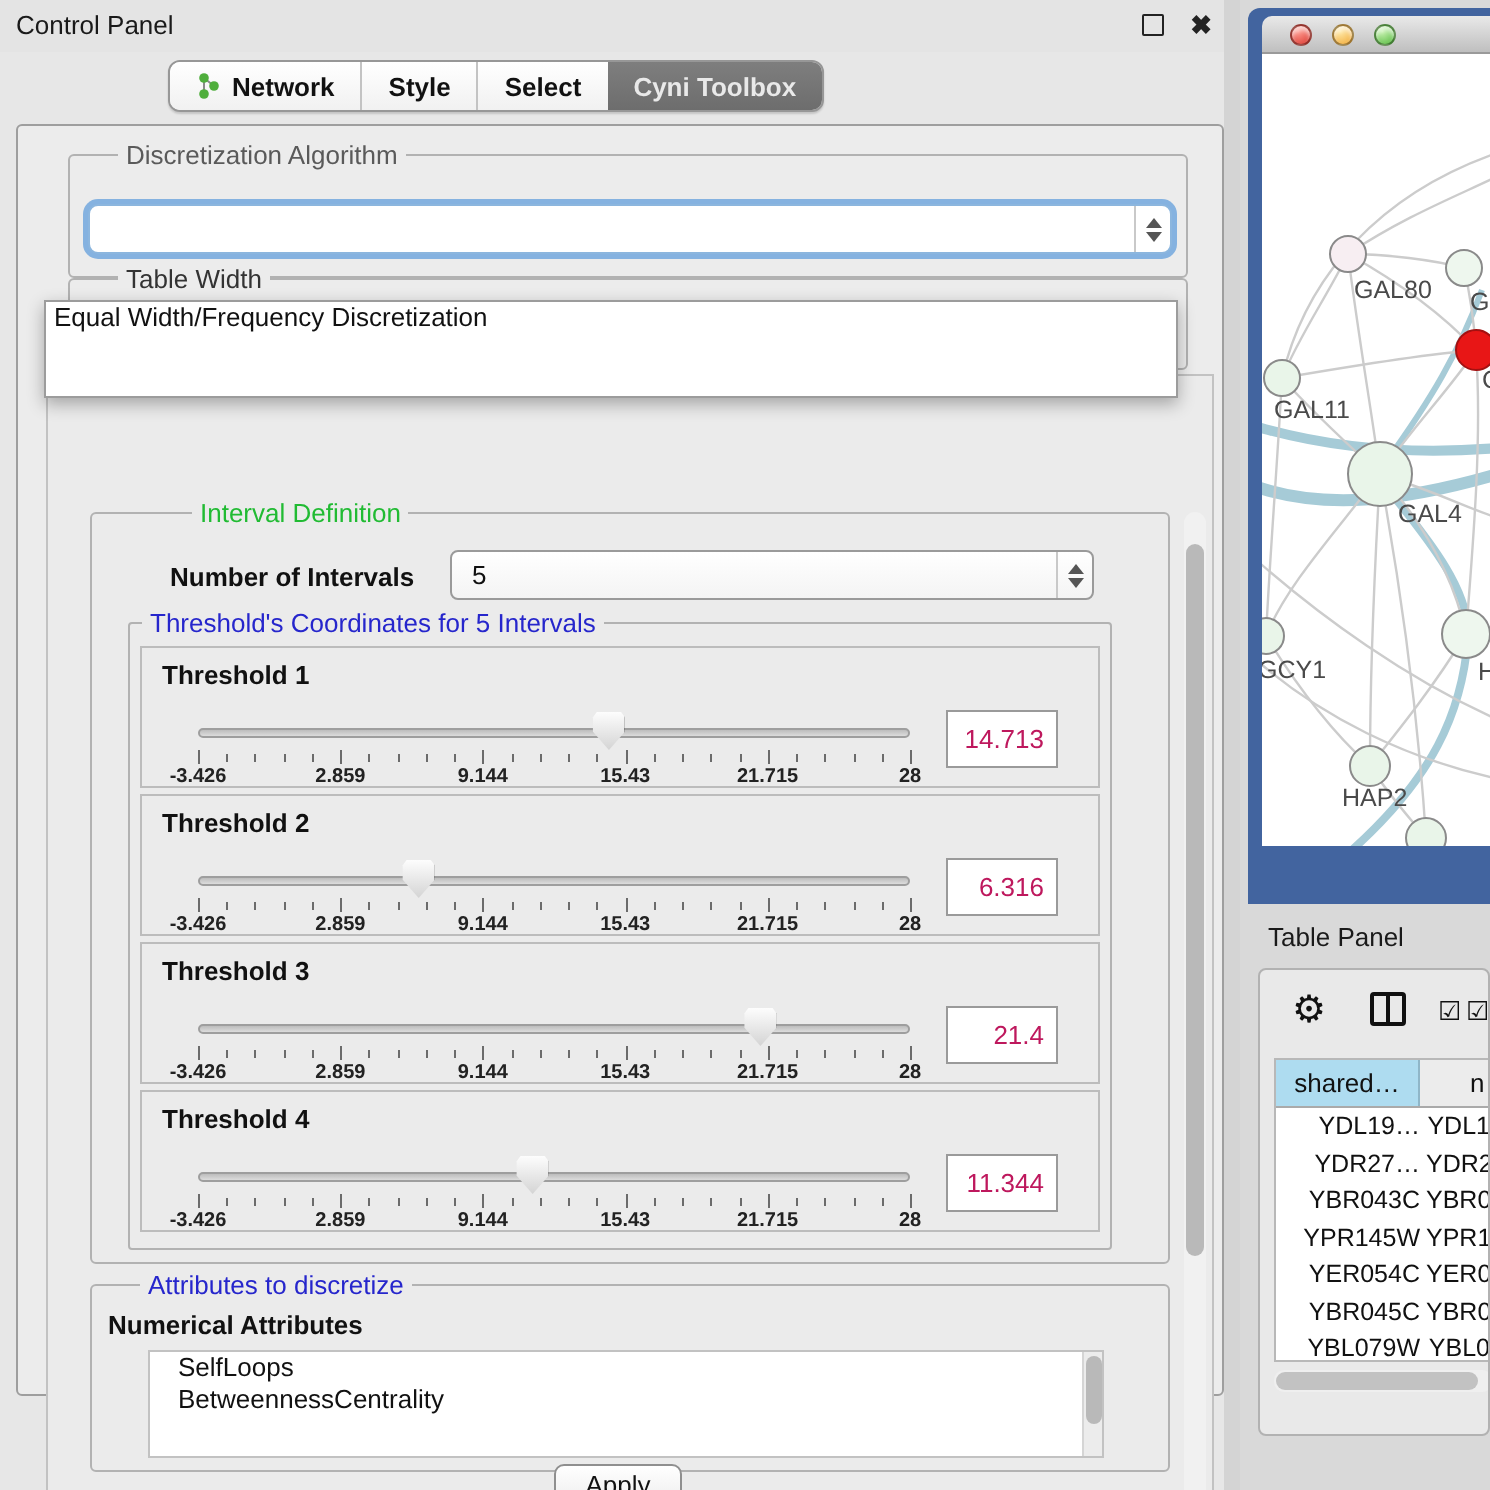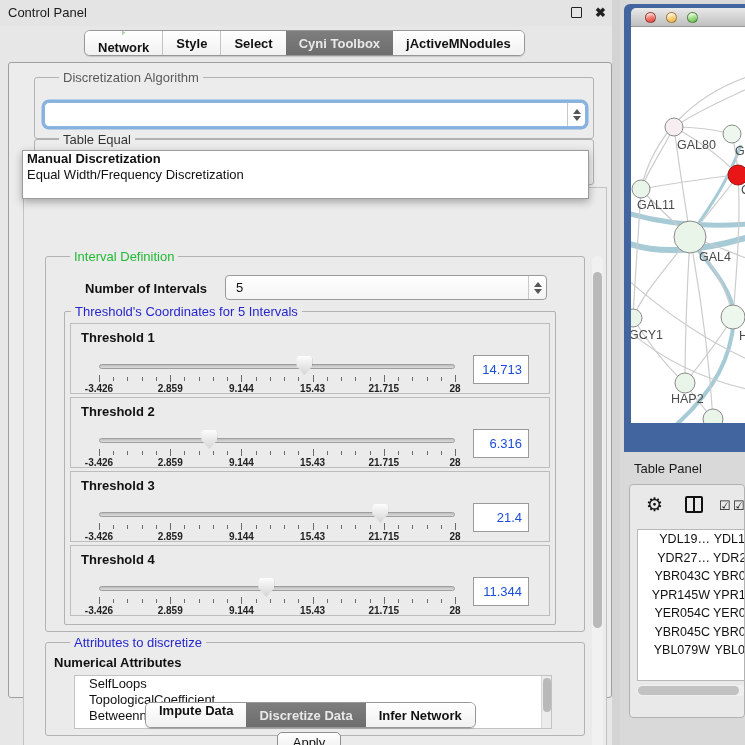--- a/index.html
+++ b/index.html
@@ -13,21 +13,21 @@
   #titlebar .title { position:absolute; left:8px; top:5px; font-size:13px; color:#1a1a1a; }
   .win-btn { position:absolute; top:5px; font-size:13px; color:#222; cursor:default; }
   #float-btn { right:38px; top:7px; width:11px; height:11px; border:1.6px solid #222; border-radius:1px; }
   #close-btn { right:14px; font-weight:bold; }
 
   
   .tabstrip { display:flex; border:1px solid #979797; border-radius:6px; overflow:hidden; background:#fff;
               box-shadow:0 1px 1px rgba(0,0,0,.15); height:26px; }
   .tab { display:flex; align-items:center; gap:5px; padding:0 13px; font-size:13px; font-weight:600; color:#111;
          background:linear-gradient(#ffffff,#f1f1f1); border-left:1px solid #c3c3c3; white-space:nowrap; }
-  .tab:first-child { border-left:none;flex-direction:column; }
+  .tab:first-child { border-left:none; }
   .tab.selected { background:linear-gradient(#7e7e7e,#6d6d6d); color:#e9e9e9; border-left:none; }
   .tab.selected + .tab { border-left:none; }
   #top-tabs { left:84px; top:30px; }
   #bottom-tabs { left:145px; top:702px; }
 
   
   #content { left:8px; top:62px; width:604px; height:636px; background:#ececec; border:1px solid #9e9e9e; border-radius:3px; }
 
   .group { position:absolute; border:1px solid #b2b2b2; border-radius:3px; }
   .group-title { position:absolute; top:-8px; left:24px; background:#ececec; padding:0 4px; font-size:13px; }
@@ -53,42 +53,42 @@
   #algo-popup .prompt { text-align:center; color:#b3b3b3; padding-top:2px; height:16px; }
   #algo-popup .opt { padding:0 4px; height:16px; color:#111; }
   #algo-popup .opt.b { font-weight:bold; }
 
   
   #scrollpane { left:14px; top:124px; width:584px; height:568px; border:1px solid #c2c2c2; background:#ebebeb; }
   #v-scrollbar { position:absolute; right:3px; top:68px; width:11px; height:500px; background:#f1f1f1; border-radius:6px; }
   #v-scrollbar .thumb { position:absolute; left:1px; top:16px; width:9px; height:356px; background:#b9b9b9; border-radius:5px; }
 
   #interval-group { left:21px; top:68px; width:540px; height:376px; }
-  #interval-group > .group-title { color:#21bb33; background:#ebebeb; }
+  #interval-group > .group-title { color:#21bb33; background:#ebebeb;margin-left:26px; }
   #noi-label { position:absolute; left:39px; top:24px; font-size:13px; font-weight:bold; color:#111; }
   #noi-combo { left:179px; top:18px; width:322px; height:25px; }
 
   #thresh-group { left:18px; top:54px; width:492px; height:314px; border:1px solid #b2b2b2; border-radius:2px; position:absolute; }
   #thresh-group > .group-title { color:#2626cc; background:#ebebeb; left:6px; }
   .thresh-row { position:absolute; left:5px; width:480px; height:71px; border:1px solid #bcbcbc; background:#ebebeb; }
   .thresh-row .tlabel { position:absolute; left:10px; top:6px; font-size:13px; font-weight:bold; color:#111; }
   .slider { position:absolute; left:28px; top:0; width:356px; height:71px; }
   .track { position:absolute; left:0; top:40px; width:356px; height:5px; border:1px solid #9e9e9e; border-radius:3px;
            background:linear-gradient(#bdbdbd,#dcdcdc); }
   .thumb-handle { position:absolute; top:32px; width:16px; height:19px;
            background:linear-gradient(#fdfdfd,#d4d4d4);
            clip-path:polygon(12% 0,88% 0,100% 14%,100% 52%,50% 100%,0 52%,0 14%);
            filter:drop-shadow(0 1px 1px rgba(0,0,0,.45)); }
   .ticks { position:absolute; left:0; top:51px; width:356px; height:8px; }
   .tick { position:absolute; top:2px; width:1px; height:4px; background:#6b6b6b; }
   .tick.major { top:0; height:7px; }
   .tick-labels { position:absolute; left:0; top:59px; width:356px; height:11px; }
   .tick-labels span { position:absolute; transform:translateX(-50%); font-size:10px; font-weight:bold; color:#222; white-space:nowrap; }
   .tvalue { position:absolute; left:402px; top:31px; width:56px; height:29px; border:1px solid #9a9a9a; background:#fff;
-            font-family:"Liberation Sans",sans-serif; font-size:13px; color:#1d4ed8; text-align:right; padding-right:6px; }
+            font-family:"Liberation Sans",sans-serif; font-size:13px; color:#be185d; text-align:right; padding-right:6px; }
 
   #attr-group { left:21px; top:454px; width:540px; height:94px; }
   #attr-group > .group-title { color:#2626cc; background:#ebebeb; }
   #attr-list-title { position:absolute; left:8px; top:12px; font-size:13px; font-weight:bold; color:#111; }
   #attr-list { position:absolute; left:28px; top:32px; width:478px; height:54px; background:#fff; border:1px solid #c2c2c2; overflow:hidden; }
   .attr-item { font-size:13px; color:#111; padding-left:14px; line-height:16px; }
   #attr-scroll { position:absolute; right:0; top:0; width:10px; height:100%; background:#ececec; border-left:1px solid #d5d5d5; }
   #attr-scroll .thumb { position:absolute; left:1px; top:2px; width:8px; height:34px; background:#b9b9b9; border-radius:4px; }
 
   #apply-btn { position:absolute; left:253px; top:544px; width:64px; height:22px; background:linear-gradient(#ffffff,#ececec);
@@ -155,39 +155,36 @@
     </div>
     <div class="tab">
       <span>Style</span>
     </div>
     <div class="tab">
       <span>Select</span>
     </div>
     <div class="tab selected">
       <span>Cyni Toolbox</span>
     </div>
-    <div class="tab">
-      <span>jActiveMNodules</span>
-    </div>
   </div>
 
   <div id="content" class="abs">
 
     <div id="algo-group" class="group">
       <span class="group-title">Discretization Algorithm</span>
       <div id="algo-combo">
         <div class="stepper abs" style="right:0; height:23px;">
           <span class="tri-up"></span>
           <span class="tri-dn"></span>
         </div>
       </div>
     </div>
 
     <div id="table-group" class="group">
-      <span class="group-title">Table Equal</span>
+      <span class="group-title">Table Width</span>
       <div id="tabledata-combo" class="combo">
         <span class="val">galFiltered.sif default node</span>
         <span class="stepper">
           <span class="tri-up"></span>
           <span class="tri-dn"></span>
         </span>
       </div>
     </div>
 
     <div id="scrollpane" class="abs">
@@ -387,52 +384,39 @@
           </div>
         </div>
       </div>
 
       <div id="attr-group" class="group">
         <span class="group-title">Attributes to discretize</span>
         <span id="attr-list-title">Numerical Attributes</span>
         <div id="attr-list">
 
         <div class="attr-item">SelfLoops</div>
-            <div class="attr-item">TopologicalCoefficient</div>
             <div class="attr-item">BetweennessCentrality</div>
             <div id="attr-scroll">
               <div class="thumb"></div>
             </div>
           </div>
       </div>
 
       <div id="apply-btn">Apply</div>
 
       <div id="v-scrollbar">
           <div class="thumb"></div>
         </div>
     </div>
 
     <div id="algo-popup" class="abs">
-      <div class="opt b">Manual Discretization</div>
       <div class="opt">Equal Width/Frequency Discretization</div>
     </div>
   </div>
 
-  <div id="bottom-tabs" class="abs tabstrip">
-    <div class="tab">
-      <span>Impute Data</span>
-    </div>
-    <div class="tab selected">
-      <span>Discretize Data</span>
-    </div>
-    <div class="tab">
-      <span>Infer Network</span>
-    </div>
-  </div>
 </div>
 
 <div id="splitter" class="abs"></div>
 
 <div id="net-window" class="abs">
   <div id="net-titlebar">
     <span id="light-red" class="light"></span>
     <span id="light-yellow" class="light"></span>
     <span id="light-green" class="light"></span>
   </div>
@@ -489,20 +473,24 @@
 <span id="table-panel-label" class="abs">Table Panel</span>
 
 <div id="table-window" class="abs">
   <div id="tbl-toolbar">
     <span id="gear-icon">⚙</span>
     <span id="split-icon"></span>
     <span id="check1" class="check-icon">☑</span>
     <span id="check2" class="check-icon">☑</span>
   </div>
   <div id="node-table">
+    <div class="thead">
+      <div class="hcell c0">shared…</div>
+      <div class="hcell c1">n</div>
+    </div>
     <div id="tbody">
         <div class="trow">
           <div class="tcell c0">YDL19…</div>
           <div class="tcell c1">YDL1</div>
         </div>
         <div class="trow">
           <div class="tcell c0">YDR27…</div>
           <div class="tcell c1">YDR2</div>
         </div>
         <div class="trow">

